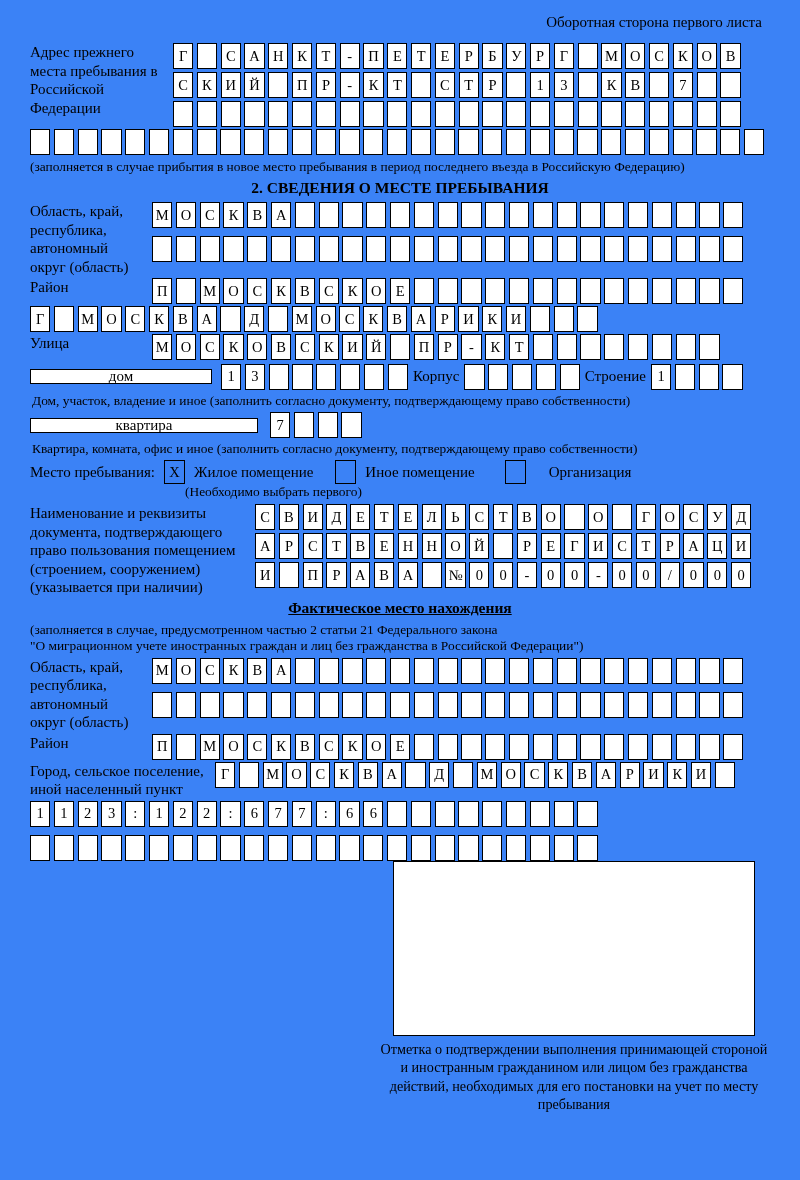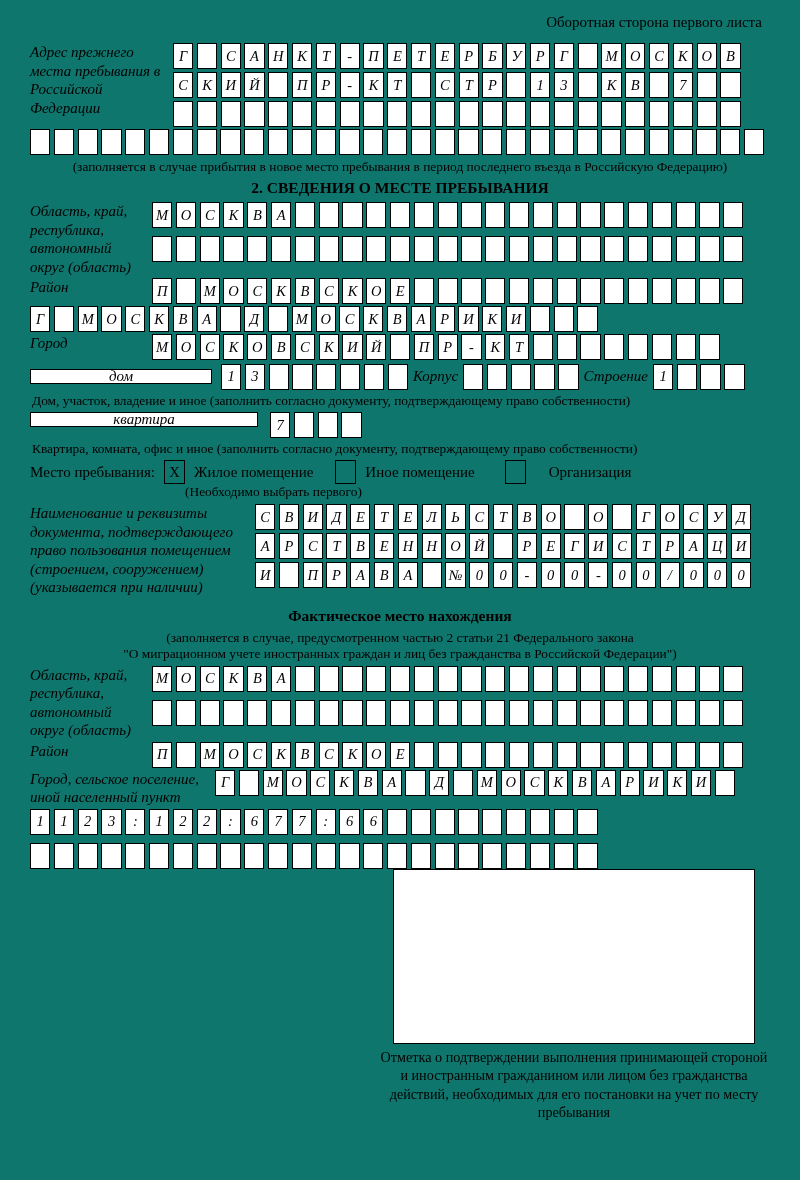--- a/index.html
+++ b/index.html
@@ -1,29 +1,29 @@
 <!DOCTYPE html>
 <html><head>
 <meta charset="utf-8">
 <style>
   * { margin:0; padding:0; box-sizing:border-box; }
   body { background:#fff; color:#000; font-family:"Liberation Serif","DejaVu Serif",serif; }
-  .page { position:relative; width:800px; height:1180px; background:#0f766e; padding:14px 30px 0 30px; overflow:hidden; }
+  .page { position:relative; width:800px; height:1180px; background:#3b82f6; padding:14px 30px 0 30px; overflow:hidden; }
   .hdr-note { text-align:right; font-size:15px; padding-right:8px; margin-bottom:12px; }
-  .field { display:flex; align-items:flex-start;font-style:italic; }
+  .field { display:flex; align-items:flex-start; }
   .lbl { font-size:15px; line-height:18.5px; }
   .lblcol { flex:0 0 auto; padding-right:8px; }
   .w143{width:143px} .w122{width:122px} .w225{width:225px} .w185{width:185px} .w147{width:147px}
   .cellrows { display:flex; flex-direction:column; gap:3px; }
   .cellrows.wide { gap:8px; }
   .cells { display:flex; gap:3.5px; }
   .cell { flex:0 0 auto; width:20.3px; height:26px; border:1.4px solid #000;
           display:flex; align-items:center; justify-content:center;
           font-size:14.5px; background:#fff; }
-  .note { text-align:center; font-size:13.4px; line-height:16px; }
+  .note { text-align:left; font-size:13.4px; line-height:16px; }
   .sect-title { text-align:center; font-weight:bold; font-size:15.5px; margin:4px 0 5px 0; }
   .caption { font-size:13.4px; line-height:16px; margin:3px 0 3px 2px; }
   .nbox { border:1.4px solid #000; height:15px; display:flex; align-items:center; justify-content:center; font-size:15px; background:#fff; }
   .inline-lbl { font-size:15px; line-height:27px; padding:0 5px; }
   .chk { flex:0 0 auto; width:21px; height:24px; border:1.4px solid #000; display:flex; align-items:center; justify-content:center; font-size:14.5px; margin:0 9px; }
   .stayrow { display:flex; align-items:center; font-size:15px; margin-top:2px;text-align:center; }
   .stamp-box { width:362px; height:175px; border:1.6px solid #000; margin-left:363px; background:#fff; }
   .stamp-cap { width:392px; margin:4px 0 0 348px; text-align:center; font-size:14.2px; line-height:18.5px; }
   .mb2{margin-bottom:2px} .mb3{margin-bottom:3px} .mb4{margin-bottom:4px} .mb1{margin-bottom:1px}
   .notes2 { margin-bottom:4px; }
@@ -269,21 +269,21 @@
         <div class="cell">И</div>
         <div class="cell">К</div>
         <div class="cell">И</div>
         <div class="cell"></div>
         <div class="cell"></div>
         <div class="cell"></div>
       </div>
   </div>
 
   <div class="field mb3">
-    <div class="lbl lblcol w122">Город</div>
+    <div class="lbl lblcol w122">Улица</div>
     <div class="cells">
         <div class="cell">М</div>
         <div class="cell">О</div>
         <div class="cell">С</div>
         <div class="cell">К</div>
         <div class="cell">О</div>
         <div class="cell">В</div>
         <div class="cell">С</div>
         <div class="cell">К</div>
         <div class="cell">И</div>
@@ -328,21 +328,21 @@
     <div class="inline-lbl">Строение</div>
     <div class="cells">
         <div class="cell">1</div>
         <div class="cell"></div>
         <div class="cell"></div>
         <div class="cell"></div>
       </div>
   </div>
   <div class="caption">Дом, участок, владение и иное (заполнить согласно документу, подтверждающему право собственности)</div>
 
-  <div class="field mb1" style="align-items:flex-start;">
+  <div class="field mb1" style="align-items:center;">
     <div class="nbox" style="width:228px; margin-right:12px;">квартира</div>
     <div class="cells">
         <div class="cell">7</div>
         <div class="cell"></div>
         <div class="cell"></div>
         <div class="cell"></div>
       </div>
   </div>
   <div class="caption">Квартира, комната, офис и иное (заполнить согласно документу, подтверждающему право собственности)</div>
 
@@ -425,21 +425,21 @@
           <div class="cell">0</div>
           <div class="cell">0</div>
           <div class="cell">/</div>
           <div class="cell">0</div>
           <div class="cell">0</div>
           <div class="cell">0</div>
         </div>
     </div>
   </div>
 
-  <div class="sect-title" style="margin-top:10px;">Фактическое место нахождения</div>
+  <div class="sect-title" style="margin-top:2px;text-decoration:underline;">Фактическое место нахождения</div>
   <div class="note">(заполняется в случае, предусмотренном частью 2 статьи 21 Федерального закона</div>
   <div class="note notes2">"О миграционном учете иностранных граждан и лиц без гражданства в Российской Федерации")</div>
 
   <div class="field mb2">
     <div class="lbl lblcol w122">Область, край, республика, автономный округ (область)</div>
     <div class="cellrows wide">
       <div class="cells">
           <div class="cell">М</div>
           <div class="cell">О</div>
           <div class="cell">С</div>

